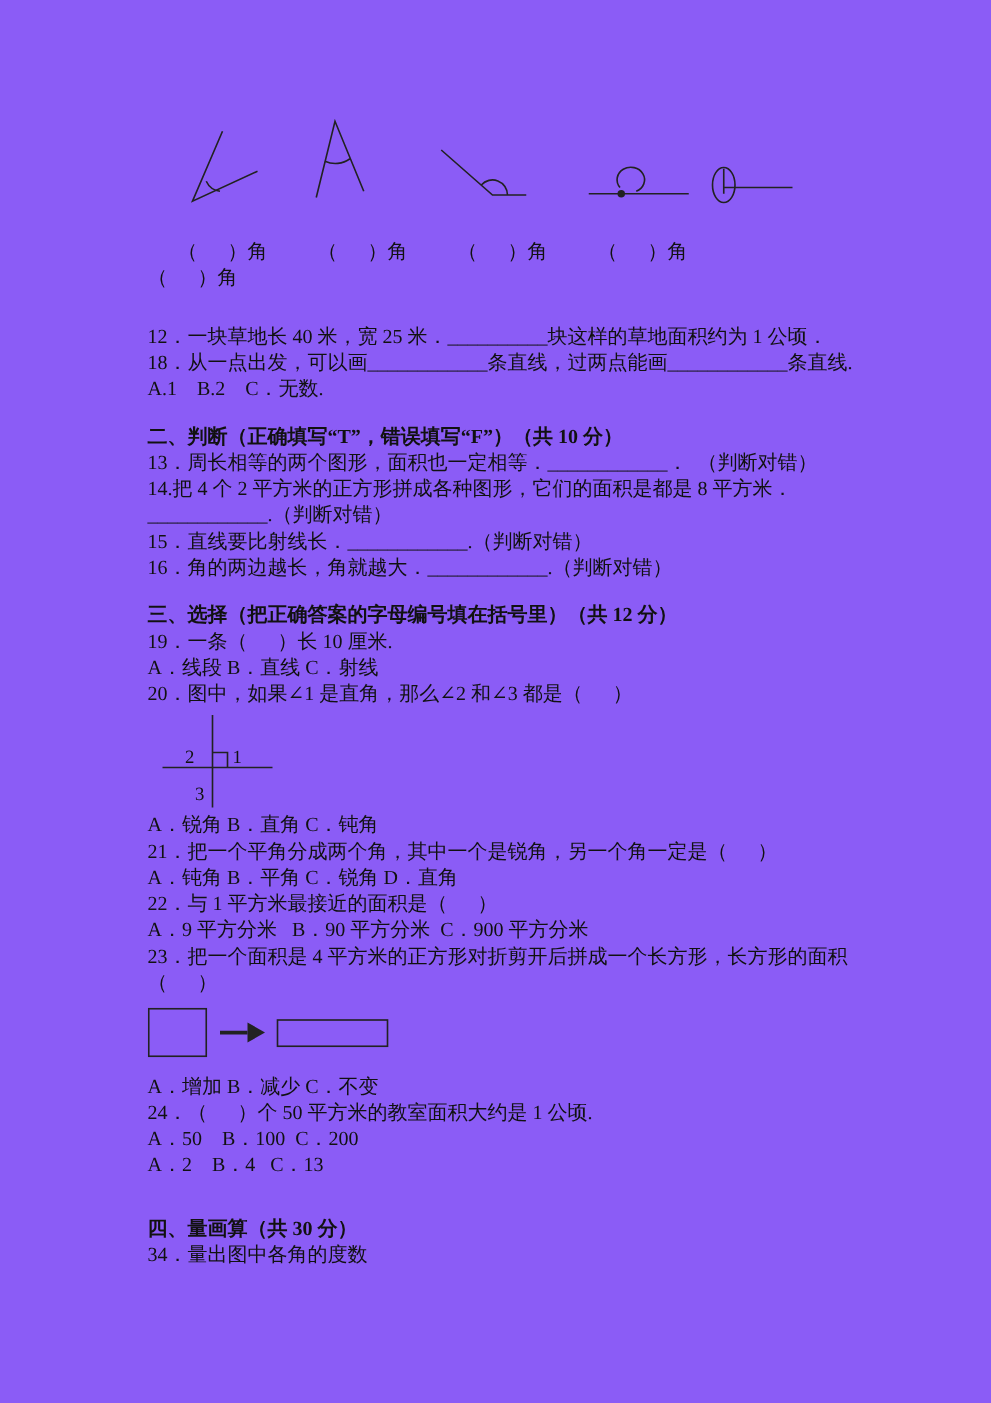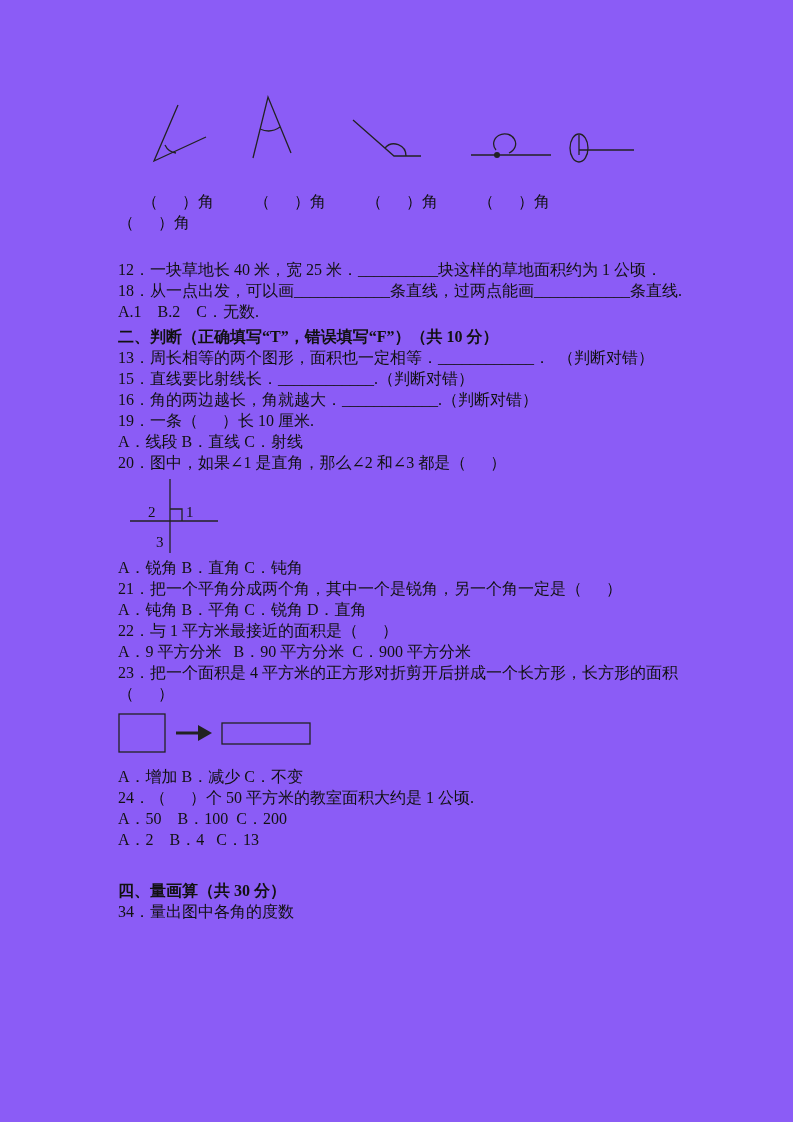--- a/index.html
+++ b/index.html
@@ -25,21 +25,21 @@
     line-height: 21px;
   }
   .line {
     white-space: pre-wrap;
     min-height: 21px;
   }
   .heading {
     font-weight: bold;
   }
   .gap-top {
-    margin-top: 4px;
+    margin-top: 17px;
   }
   .gap-top-lg {
     margin-top: 30px;
   }
   svg.fig {
     display: block;
   }
   .angle-row-svg {
     margin: 93px 0 2px 6px;
   }
@@ -108,23 +108,25 @@
     <div class="line angle-labels">
       <span>（      ）角</span><span>（      ）角</span><span>（      ）角</span><span>（      ）角</span><span>（      ）角</span>
     </div>
 
     <div class="line">12．一块草地长 40 米，宽 25 米．__________块这样的草地面积约为 1 公顷．</div>
     <div class="line">18．从一点出发，可以画____________条直线，过两点能画____________条直线.</div>
     <div class="line">A.1    B.2    C．无数.</div>
 
     <div class="line heading gap-top">二、判断（正确填写“T”，错误填写“F”）（共 10 分）</div>
     <div class="line">13．周长相等的两个图形，面积也一定相等．____________．  （判断对错）</div>
+    <div class="line">14.把 4 个 2 平方米的正方形拼成各种图形，它们的面积是都是 8 平方米．____________.（判断对错）</div>
     <div class="line">15．直线要比射线长．____________.（判断对错）</div>
     <div class="line">16．角的两边越长，角就越大．____________.（判断对错）</div>
 
+    <div class="line heading gap-top">三、选择（把正确答案的字母编号填在括号里）（共 12 分）</div>
     <div class="line">19．一条（      ）长 10 厘米.</div>
     <div class="line">A．线段 B．直线 C．射线</div>
     <div class="line">20．图中，如果∠1 是直角，那么∠2 和∠3 都是（      ）</div>
 
     <svg class="fig q20-figure-svg" width="120" height="80" viewBox="0 0 120 80">
       <line class="fig-stroke" x1="48" y1="4" x2="48" y2="78"></line>
       <line class="fig-stroke" x1="8" y1="46" x2="96" y2="46"></line>
       <path class="fig-stroke" d="M60,46 L60,34 L48,34"></path>
       <text class="fig-text" x="26" y="42">2</text>
       <text class="fig-text" x="64" y="42">1</text>

